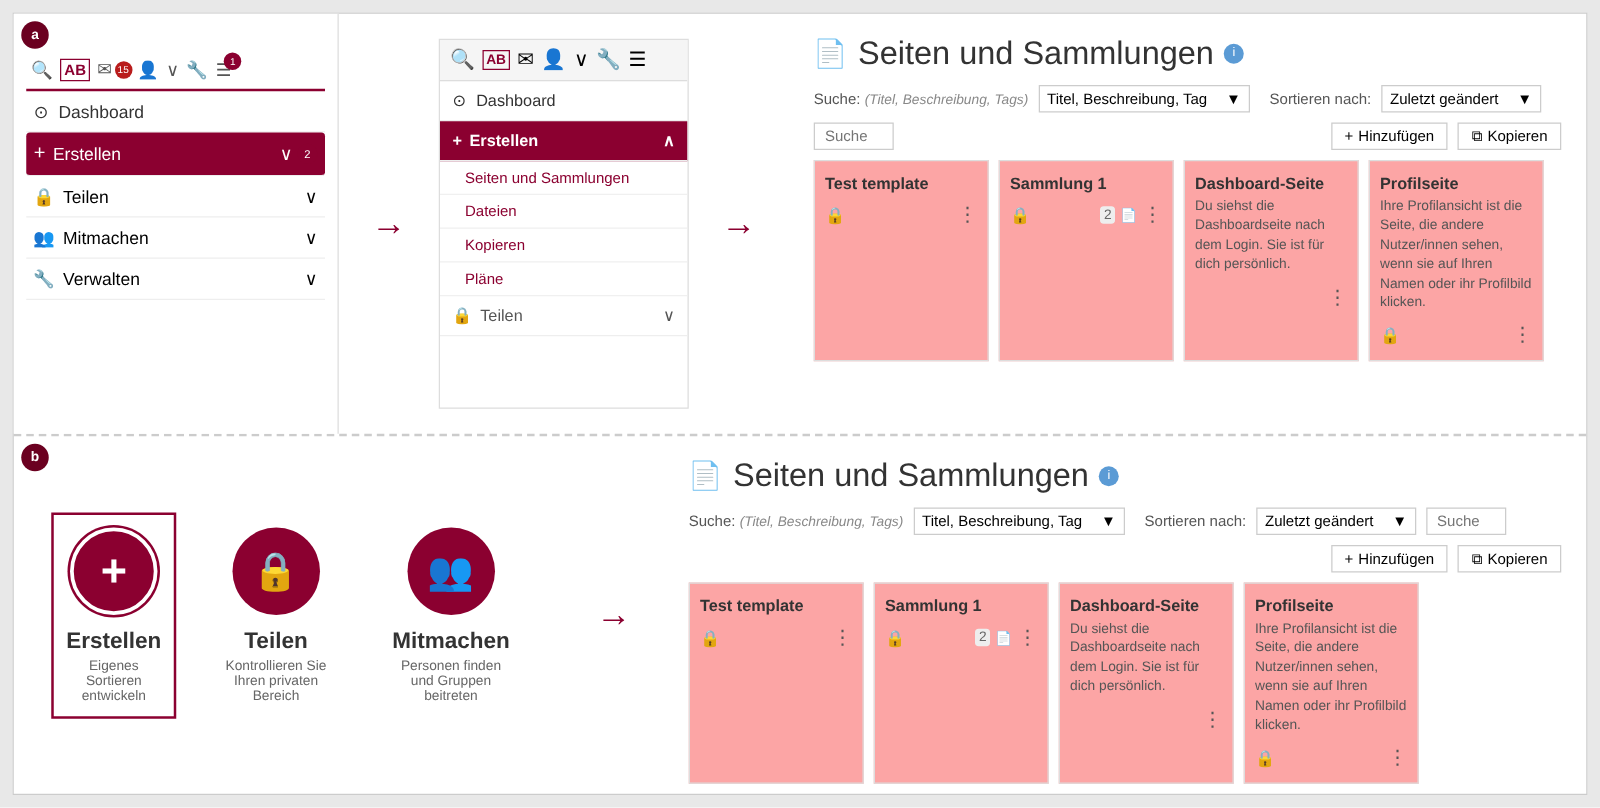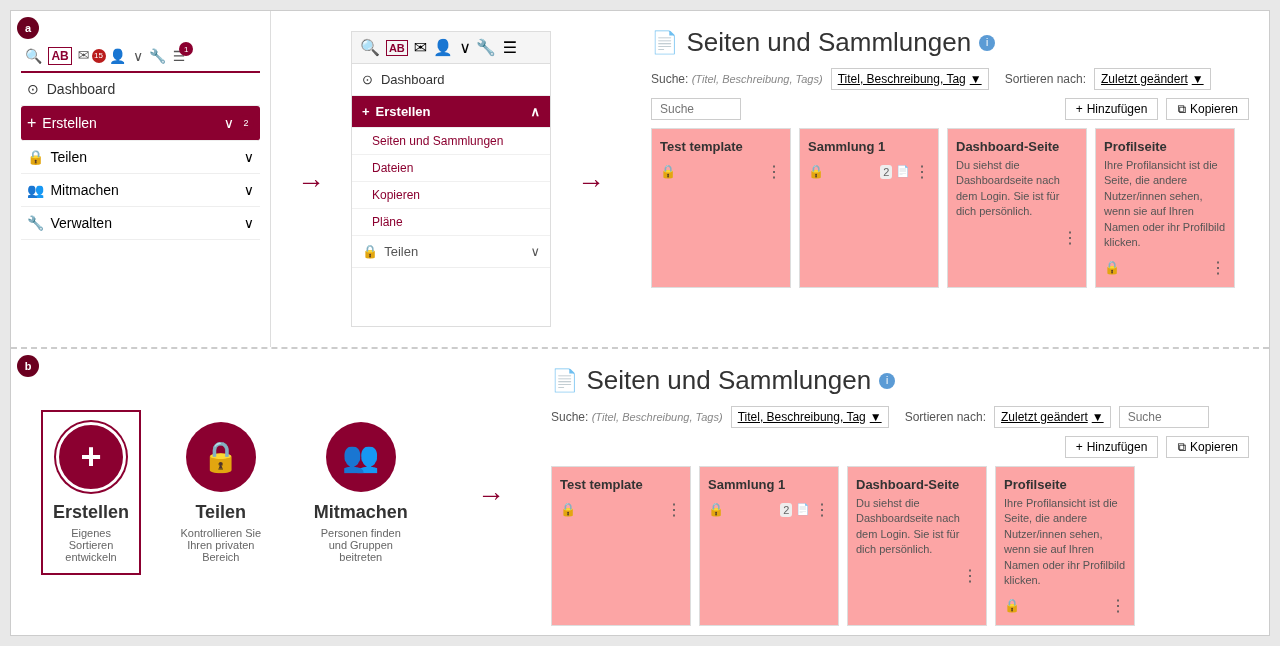--- a/index.html
+++ b/index.html
@@ -274,29 +274,28 @@
     }
 
     .dropdown-select {
       border: 1px solid #ccc;
       padding: 3px 6px;
       font-size: 12px;
       background: #fff;
       cursor: pointer;
       display: flex;
       align-items: center;
-      gap: 4px;
-      text-decoration: underline;
+      gap: 15px;
     }
 
     .search-input {
       border: 1px solid #ccc;
       padding: 3px 8px;
       font-size: 12px;
-      width: 90px;
+      width: 64px;
     }
 
     .btn-add {
       margin-left: auto;
       border: 1px solid #ccc;
       padding: 3px 10px;
       font-size: 12px;
       background: #fff;
       cursor: pointer;
       display: flex;

